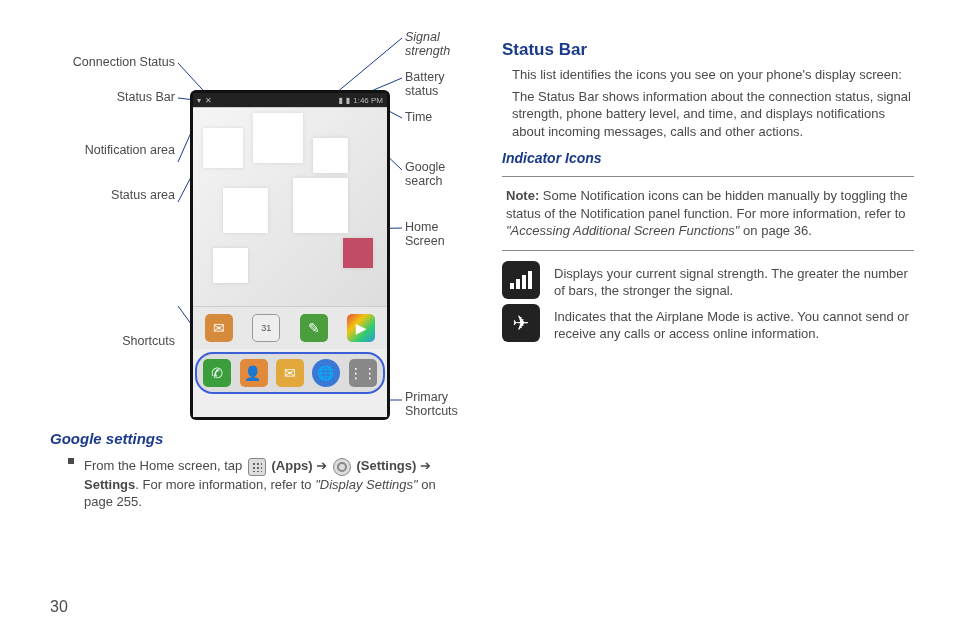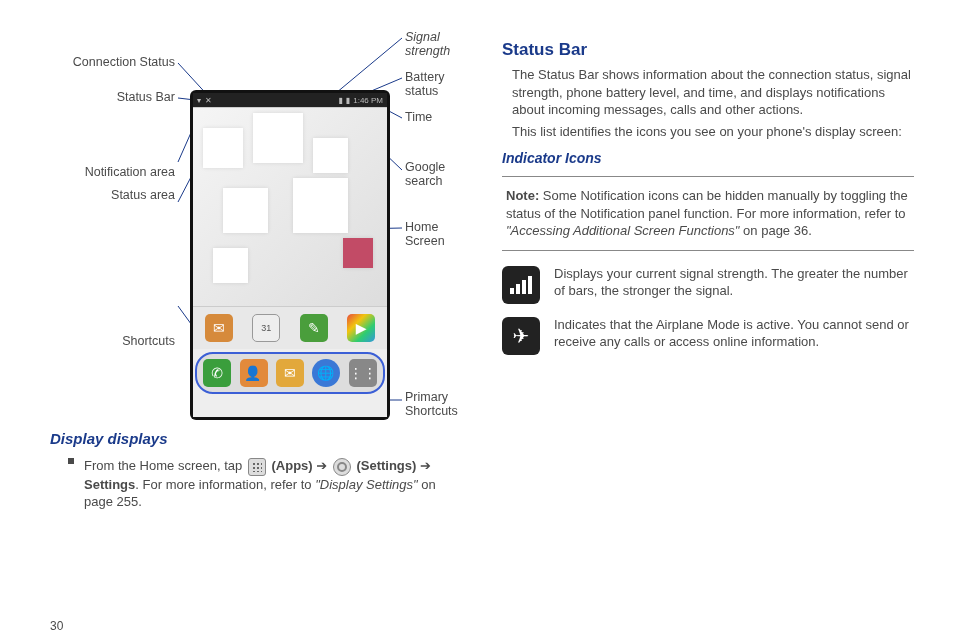--- a/index.html
+++ b/index.html
@@ -159,43 +159,43 @@
     content:"";position:absolute;inset:3px;
     background:
       radial-gradient(circle,#666 1px,transparent 1px) 0 0/4px 4px;
   }
   .inline-icon.settings{border-radius:50%;}
   .inline-icon.settings::after{
     content:"";position:absolute;inset:3px;border:2px solid #888;border-radius:50%;
   }
   hr { border:none; border-top:1px solid #888; margin:10px 0;}
   .note-block { font-size:13px; padding:0 4px;}
-  .icon-row { display:flex; gap:14px; margin:8px 0; align-items:flex-end;}
+  .icon-row { display:flex; gap:14px; margin:0 0; align-items:flex-start;}
   .icon-box {
     width:38px;height:38px;background:#222;border-radius:6px;flex-shrink:0;
     display:flex;align-items:center;justify-content:center;color:#fff;
   }
   .signal-glyph { display:flex;align-items:flex-end;gap:2px;}
   .signal-glyph span{width:4px;background:#fff;}
   .signal-glyph span:nth-child(1){height:6px;}
   .signal-glyph span:nth-child(2){height:10px;}
   .signal-glyph span:nth-child(3){height:14px;}
   .signal-glyph span:nth-child(4){height:18px;}
   .plane-glyph{font-size:20px;}
-  .pagenum { position:absolute; bottom:3px; left:50px; font-size:12px; color:#4a4a4a;}
+  .pagenum { position:absolute; bottom:20px; left:50px; font-size:16px; color:#4a4a4a;}
 </style>
 </head>
 <body>
 
 <div class="col left-col">
   <div class="diagram-area">
 
     <div class="label left" style="left:-10px;top:25px;width:135px;">Connection Status</div>
     <div class="label left" style="left:-10px;top:60px;width:135px;">Status Bar</div>
-    <div class="label left" style="left:-10px;top:135px;width:135px;"><span>Notification area</span></div>
+    <div class="label left" style="left:-10px;top:113px;width:135px;"><span>Notification area</span></div>
     <div class="label left" style="left:-10px;top:158px;width:135px;"><span>Status area</span></div>
     <div class="label left" style="left:-10px;top:264px;width:135px;margin-top:40px;">Shortcuts</div>
 
     <div class="label" style="left:355px;top:0px;font-style:italic;">Signal strength</div>
     <div class="label" style="left:355px;top:40px;">Battery status</div>
     <div class="label" style="left:355px;top:80px;">Time</div>
     <div class="label" style="left:355px;top:130px;"><span>Google search</span></div>
     <div class="label" style="left:355px;top:190px;">Home Screen</div>
     <div class="label" style="left:355px;top:360px;"><span>Primary Shortcuts</span></div>
 
@@ -245,41 +245,41 @@
           <div class="appicon ic-phone">✆</div>
           <div class="appicon ic-contacts">👤</div>
           <div class="appicon ic-msg">✉</div>
           <div class="appicon ic-web">🌐</div>
           <div class="appicon ic-apps">⋮⋮</div>
         </div>
       </div>
     </div>
   </div>
 
-  <h2 class="section">Display displays</h2>
+  <h2 class="section">Google settings</h2>
   <div class="bullet-row">
     <div class="sq"></div>
     <p>
       <span>From the Home screen, tap </span>
       <span class="inline-icon apps"></span>
       <b><span>(Apps)</span></b>
       <span> ➔ </span>
       <span class="inline-icon settings"></span>
       <b><span>(Settings)</span></b>
       <span> ➔ </span>
       <b><span>Settings</span></b><span>. For more information, refer to </span>
       <i><span>"Display Settings"</span></i><span> on page 255.</span>
     </p>
   </div>
 </div>
 
 <div class="col right-col">
   <h2 class="status-title">Status Bar</h2>
+  <p class="indent">This list identifies the icons you see on your phone's display screen:</p>
   <p class="indent">The Status Bar shows information about the connection status, signal strength, phone battery level, and time, and displays notifications about incoming messages, calls and other actions.</p>
-  <p class="indent">This list identifies the icons you see on your phone's display screen:</p>
   <h3 class="indicator">Indicator Icons</h3>
   <hr>
   <p class="note-block">
     <b><span>Note:</span></b><span> Some Notification icons can be hidden manually by toggling the status of the Notification panel function. For more information, refer to </span><i><span>"Accessing Additional Screen Functions"</span></i><span> on page 36.</span>
   </p>
   <hr>
 
   <div class="icon-row">
     <div class="icon-box">
       <div class="signal-glyph">

